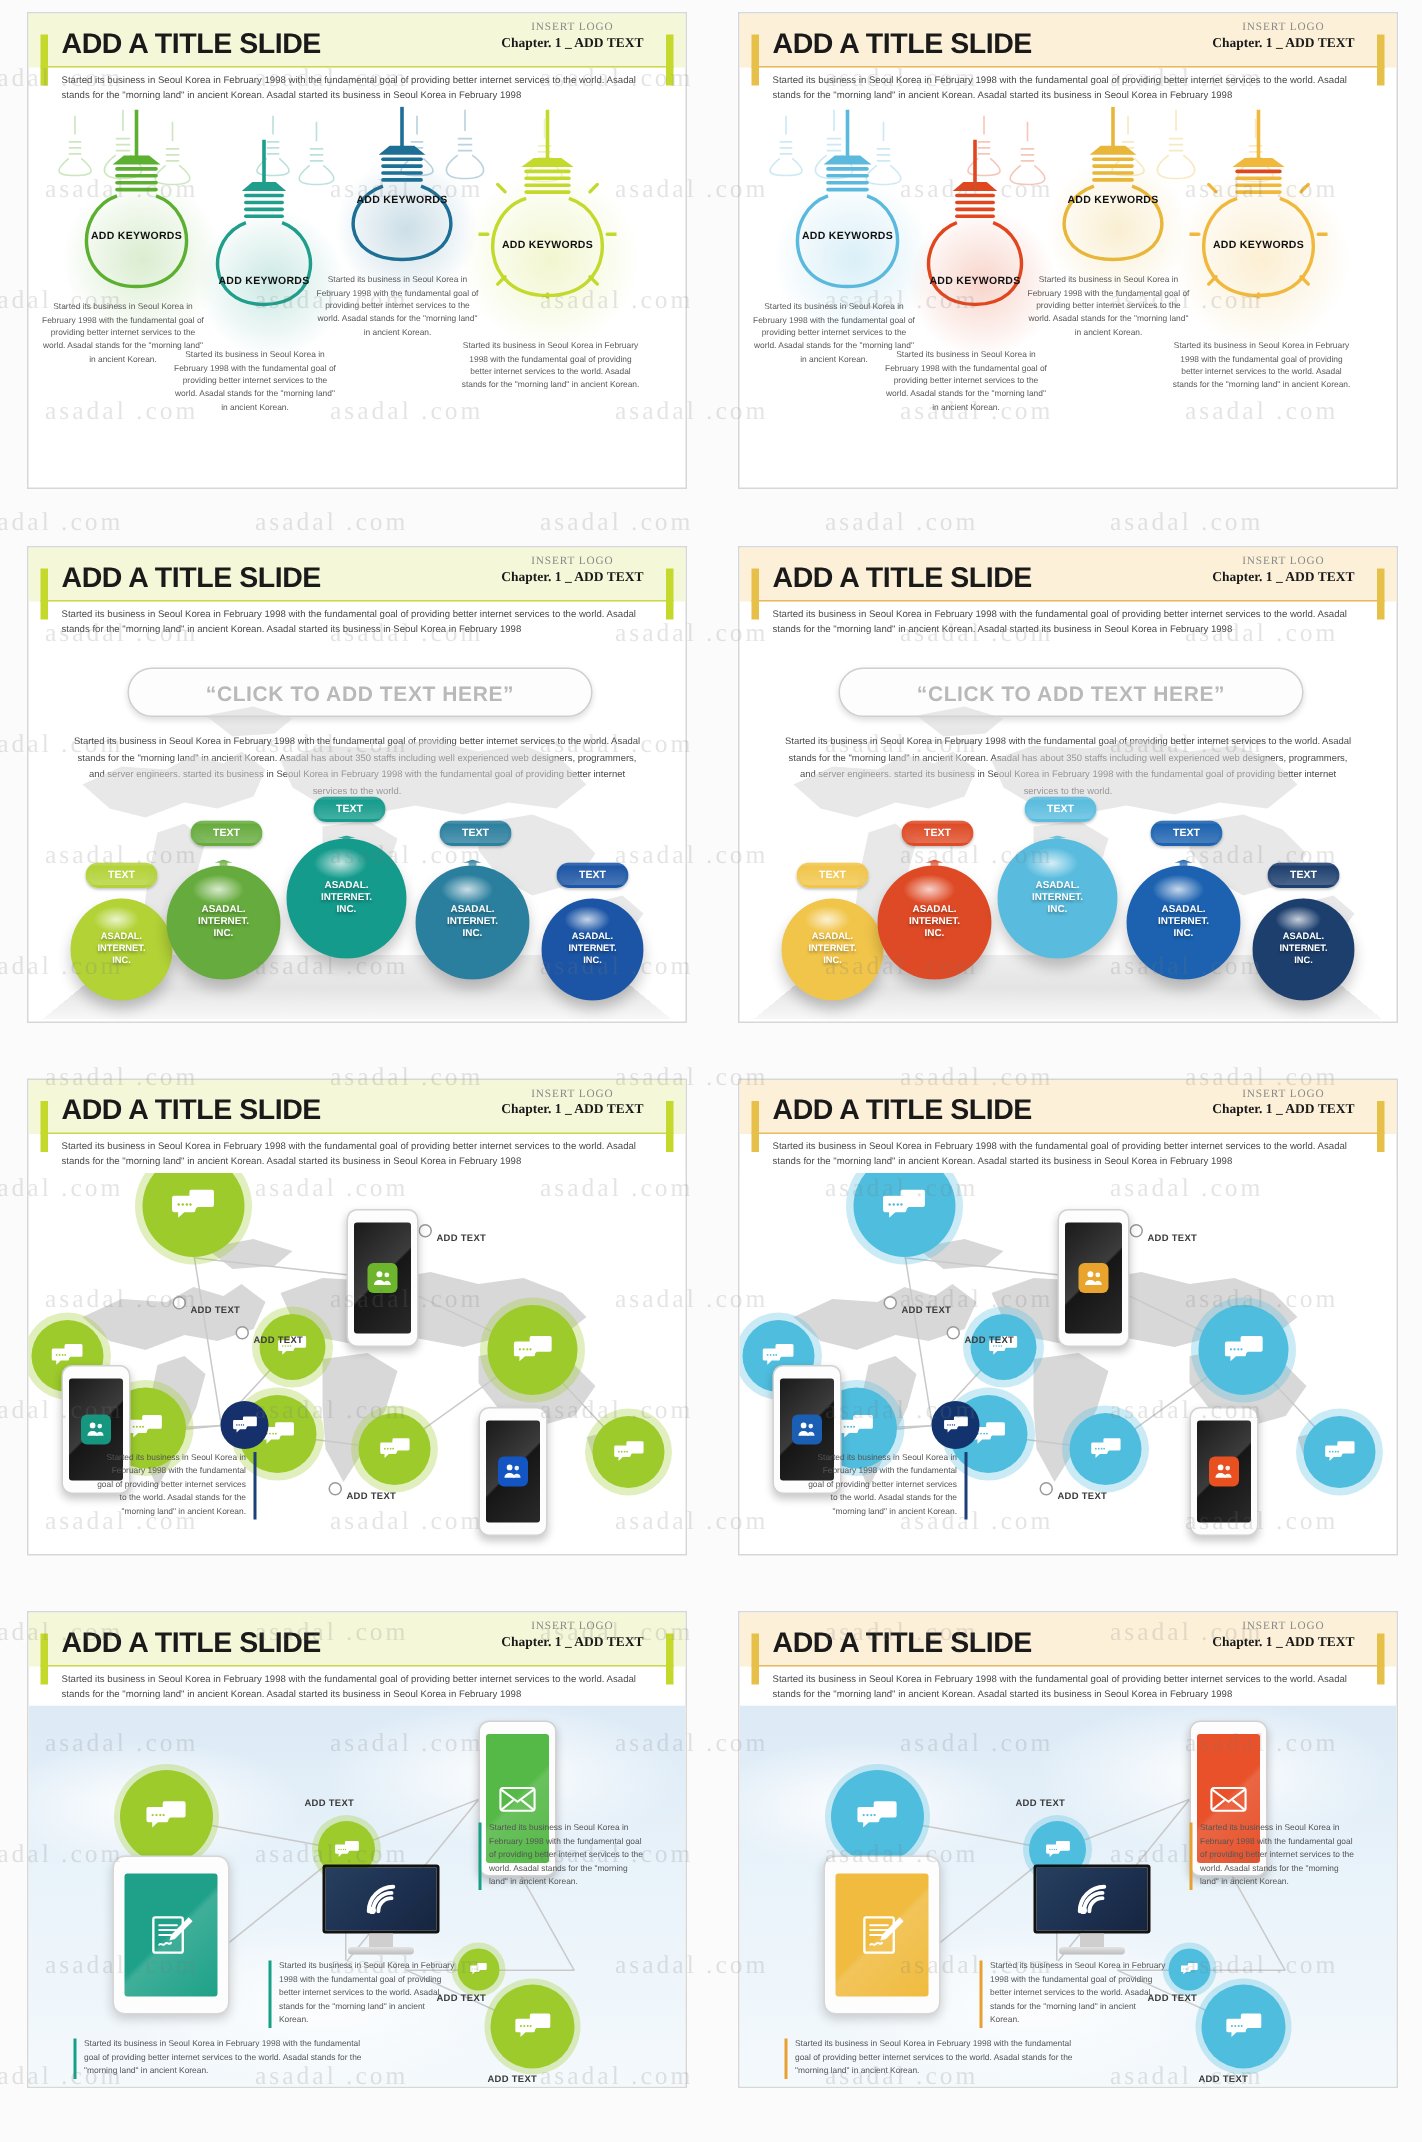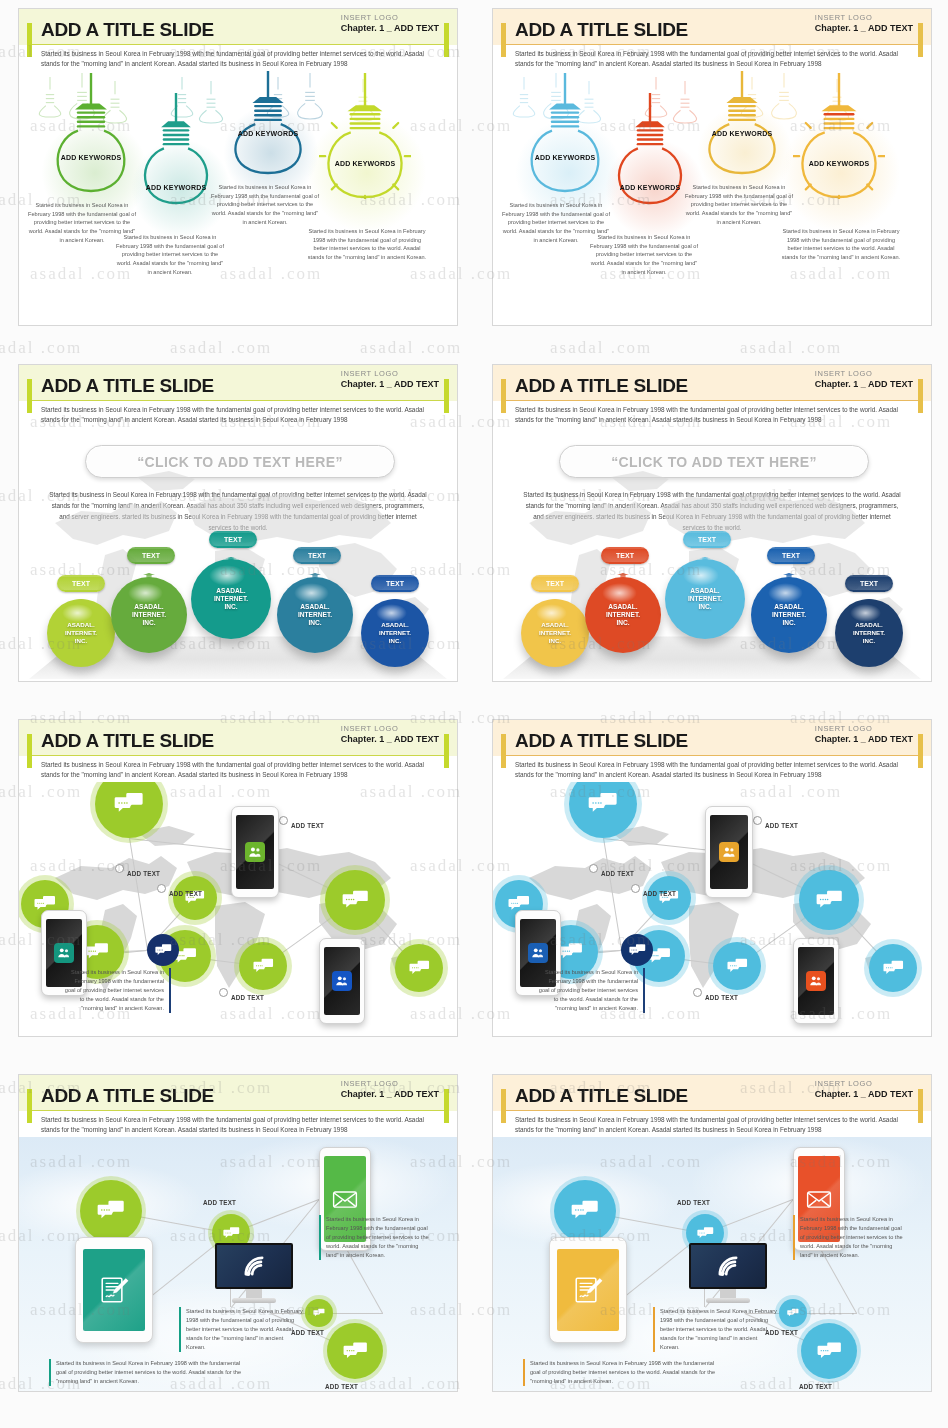--- a/index.html
+++ b/index.html
@@ -56,22 +56,23 @@
   }
   .acc-l { left: 8px; } .acc-r { right: 8px; }
   .g .acc { background: #c5d92d; }
   .o .acc { background: #e7c04a; }
   .s-title {
     position: absolute; left: 22px; top: 10px; z-index: 4;
     font-size: 19px; font-weight: bold; color: #1a1a1a;
     letter-spacing: -0.3px;
   }
   .s-logo {
-    position: absolute; right: 18px; top: 4px; z-index: 4;
-    text-align: left;
+    position: absolute; right: 28px; top: 4px; z-index: 4;
+    text-align: center;
+    font-family: Liberation Serif, serif;
   }
   .s-logo .l1 { font-size: 7.5px; color: #8a8a8a; letter-spacing: .6px; }
   .s-logo .l2 { font-size: 9px; font-weight: bold; color: #1a1a1a; margin-top: 1px; }
   .s-sub {
     position: absolute; left: 22px; right: 22px; top: 40px; z-index: 4;
     font-size: 6.4px; line-height: 1.5; color: #4a4a4a;
   }
 
   .body { position: relative; height: 256px; overflow: hidden; }
 

